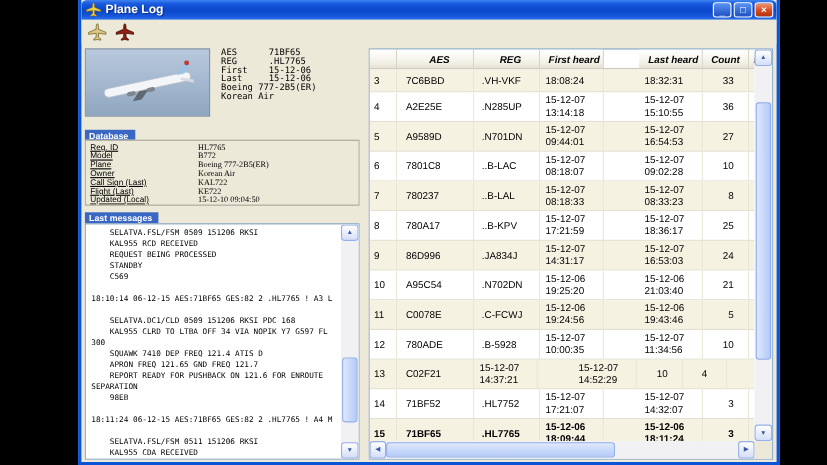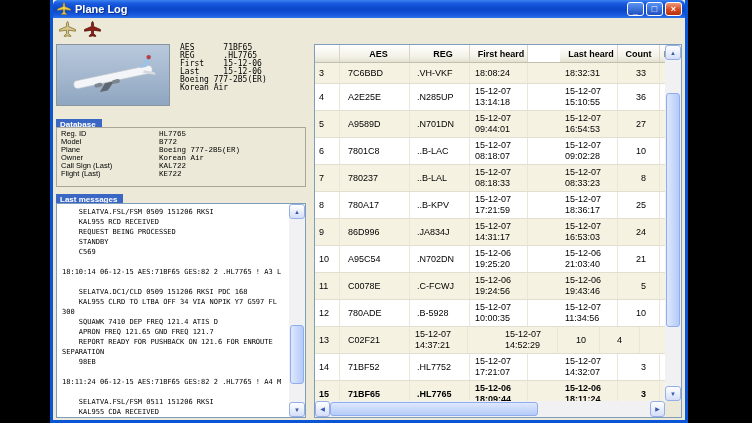--- a/index.html
+++ b/index.html
@@ -1,19 +1,19 @@
 <!DOCTYPE html>
 <html><head>
 <meta charset="utf-8">
 <style>
   html,body{margin:0;padding:0;background:#000;}
   *{box-sizing:border-box;}
   .stage{position:relative;width:752px;height:423px;background:#000;overflow:hidden;
          font-family:"Liberation Sans",sans-serif;color:#000;}
-  .window{position:absolute;left:50px;top:0;width:638px;height:423px;
+  .window{position:absolute;left:71px;top:0;width:638px;height:423px;
           border:3px solid #0a54d6;border-top:none;background:#ece9d8;
           display:flex;flex-direction:column;overflow:hidden;}
   
   .titlebar{height:18px;flex:0 0 18px;display:flex;align-items:center;padding:0 3px 0 4px;
             border-radius:5px 5px 0 0;
             background:linear-gradient(180deg,#3d84f2 0%,#1a5be0 18%,#0c49cc 45%,#0c49cc 60%,#1a5be0 85%,#2f74ea 100%);}
   .tb-icon{width:14px;height:14px;margin-right:4px;display:inline-flex;}
   .tb-title{color:#fff;font-weight:700;font-size:11px;text-shadow:1px 1px 1px #10308a;flex:1;}
   .tbtn{width:17px;height:14px;margin-left:2px;border:1px solid #fff;border-radius:3px;
         display:flex;align-items:center;justify-content:center;font-size:9px;line-height:9px;
@@ -29,22 +29,22 @@
   .content{flex:1;display:flex;padding:2px 3px 2px 3px;overflow:hidden;}
   .left{width:250px;flex:0 0 250px;display:flex;flex-direction:column;margin-right:8px;overflow:hidden;}
   .photo-row{display:flex;margin:2px 0 6px 0;height:62px;flex:0 0 62px;}
   .photo{width:114px;height:62px;border:1px solid #8a949e;background:#a9bcd2;flex:0 0 114px;}
   .ac-info{margin:0 0 0 10px;font-family:"DejaVu Sans Mono",monospace;font-size:8px;line-height:8px;white-space:pre;}
   .sec-header{flex:0 0 13px;height:13px;margin:1px 0 1px 0;}
   .sec-label{display:inline-block;background:#3a67c4;color:#fff;font-size:8px;font-weight:700;
              padding:1px 6px 2px 4px;line-height:9px;}
   .db-box{flex:0 0 60px;height:60px;border:1px solid #a9a698;background:#ece9d8;padding:2px 4px;overflow:hidden;}
   .db-row{display:flex;height:8px;line-height:8px;}
-  .db-label{width:98px;flex:0 0 98px;font-size:7.5px;}
-  .db-value{font-family:Liberation Mono, monospace;font-size:7.5px;}
+  .db-label{width:98px;flex:0 0 98px;font-size:7.5px;text-decoration:underline;}
+  .db-value{font-family:Liberation Serif, serif;font-size:7.5px;}
   .msg-box{flex:1;position:relative;border:1px solid #7f9db9;background:#fff;margin-top:1px;overflow:hidden;}
   .msg-text{margin:0;padding:3px 20px 3px 5px;font-family:"DejaVu Sans Mono",monospace;
             font-size:7px;line-height:10px;white-space:pre;}
   
   .vscroll{position:absolute;top:0;right:0;width:16px;background:#f1f1f4;display:flex;flex-direction:column;}
   .msg-box .vscroll{height:100%;}
   .sb-btn{flex:0 0 15px;height:15px;margin:0;background:linear-gradient(#ffffff,#d4def8);
           border:1px solid #95b0e8;border-radius:3px;color:#3a5ba8;font-size:6px;line-height:6px;
           display:flex;align-items:center;justify-content:center;}
   .sb-track{flex:1;position:relative;}
@@ -57,21 +57,21 @@
   
   .right{flex:1;overflow:hidden;padding-top:2px;}
   .table{position:relative;width:100%;height:374px;border:1px solid #7f9db9;background:#fff;overflow:hidden;}
   .grid-area{position:absolute;left:0;top:0;right:16px;bottom:16px;overflow:hidden;}
   .table .vscroll{height:calc(100% - 16px);}
   .table .hscroll{width:calc(100% - 16px);}
   .corner{position:absolute;right:0;bottom:0;width:16px;height:16px;background:#ece9d8;}
   .thead{display:flex;height:18px;border-bottom:1px solid #c2bfae;}
   .th{height:100%;display:flex;align-items:center;justify-content:center;font-size:9px;font-weight:700;
       white-space:nowrap;overflow:hidden;border-right:1px solid #d8d5c6;
-      background:linear-gradient(#ffffff,#f3f1e6 70%,#e4e1d2);}
+      background:linear-gradient(#ffffff,#f3f1e6 70%,#e4e1d2);font-style:italic;}
   .tbody{overflow:hidden;height:calc(100% - 18px);}
   .tr{display:flex;height:27px;border-bottom:1px solid #e2dfd0;}
   .tr:nth-child(odd){background:#f6f2e2;}
   .tr:nth-child(even){background:#ffffff;}
   .tr.short{height:21px;}
   .tr.sel{font-weight:700;}
   .td{height:100%;display:flex;flex-direction:column;justify-content:center;align-items:flex-start;
       font-size:9px;line-height:11px;white-space:pre;overflow:hidden;border-right:1px solid #eae7d8;}
   .c0{width:25px;flex:0 0 25px;padding-left:4px;}
   .c1{width:70px;flex:0 0 70px;padding-left:8px;}
@@ -178,20 +178,24 @@
               <div class="db-value">Korean Air</div>
             </div>
             <div class="db-row">
               <div class="db-label">Call Sign (Last)</div>
               <div class="db-value">KAL722</div>
             </div>
             <div class="db-row">
               <div class="db-label">Flight (Last)</div>
               <div class="db-value">KE722</div>
             </div>
+            <div class="db-row">
+              <div class="db-label">Updated (Local)</div>
+              <div class="db-value">15-12-10 09:04:50</div>
+            </div>
           </div>
 
         <div class="sec-header">
           <span class="sec-label">Last messages</span>
         </div>
         <div class="msg-box">
           <pre class="msg-text">    SELATVA.FSL/FSM 0509 151206 RKSI
     KAL955 RCD RECEIVED
     REQUEST BEING PROCESSED
     STANDBY

